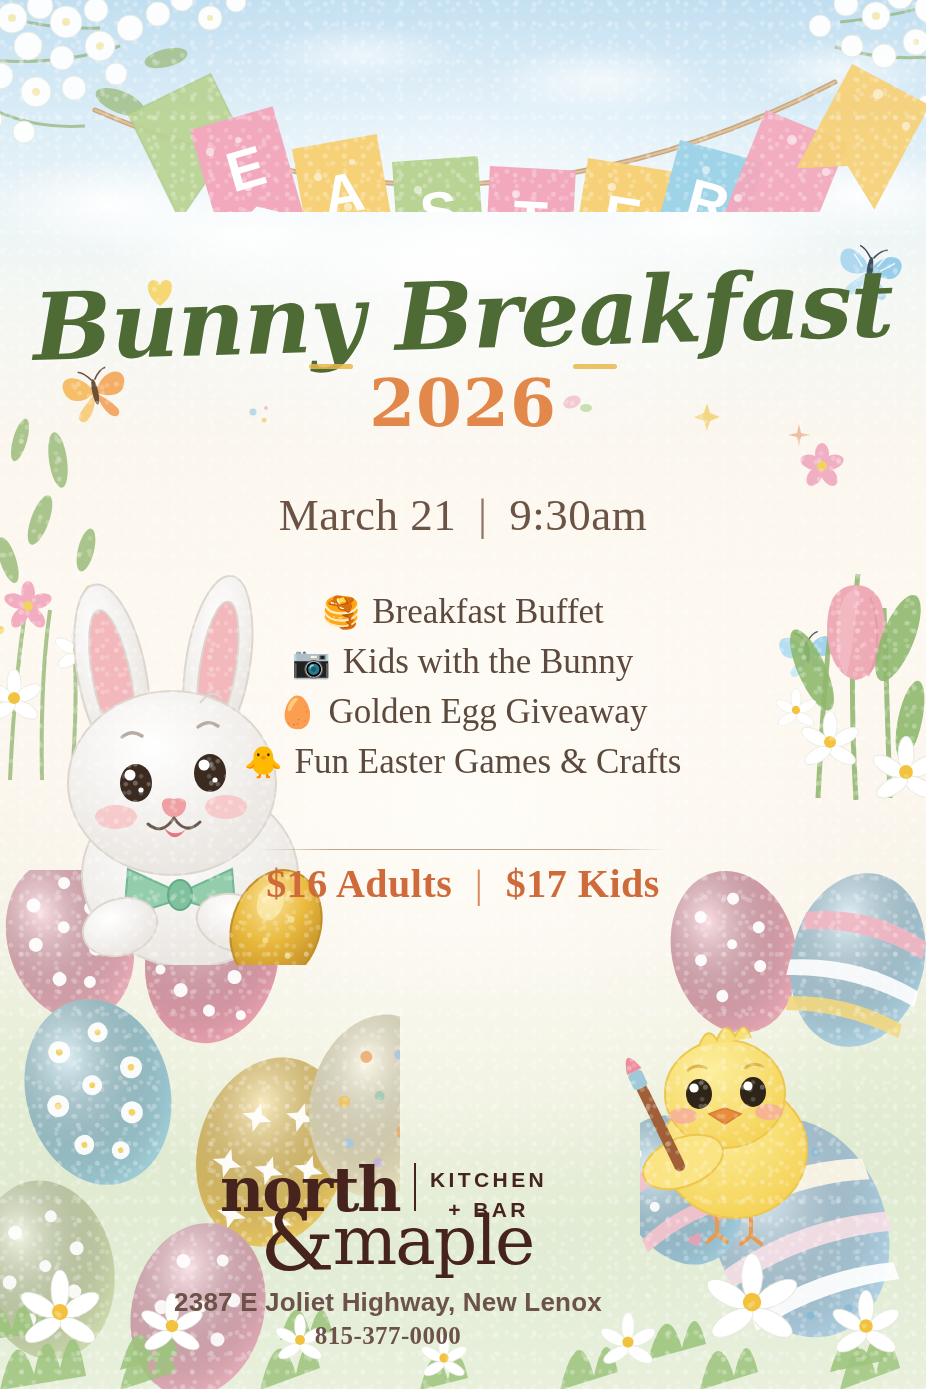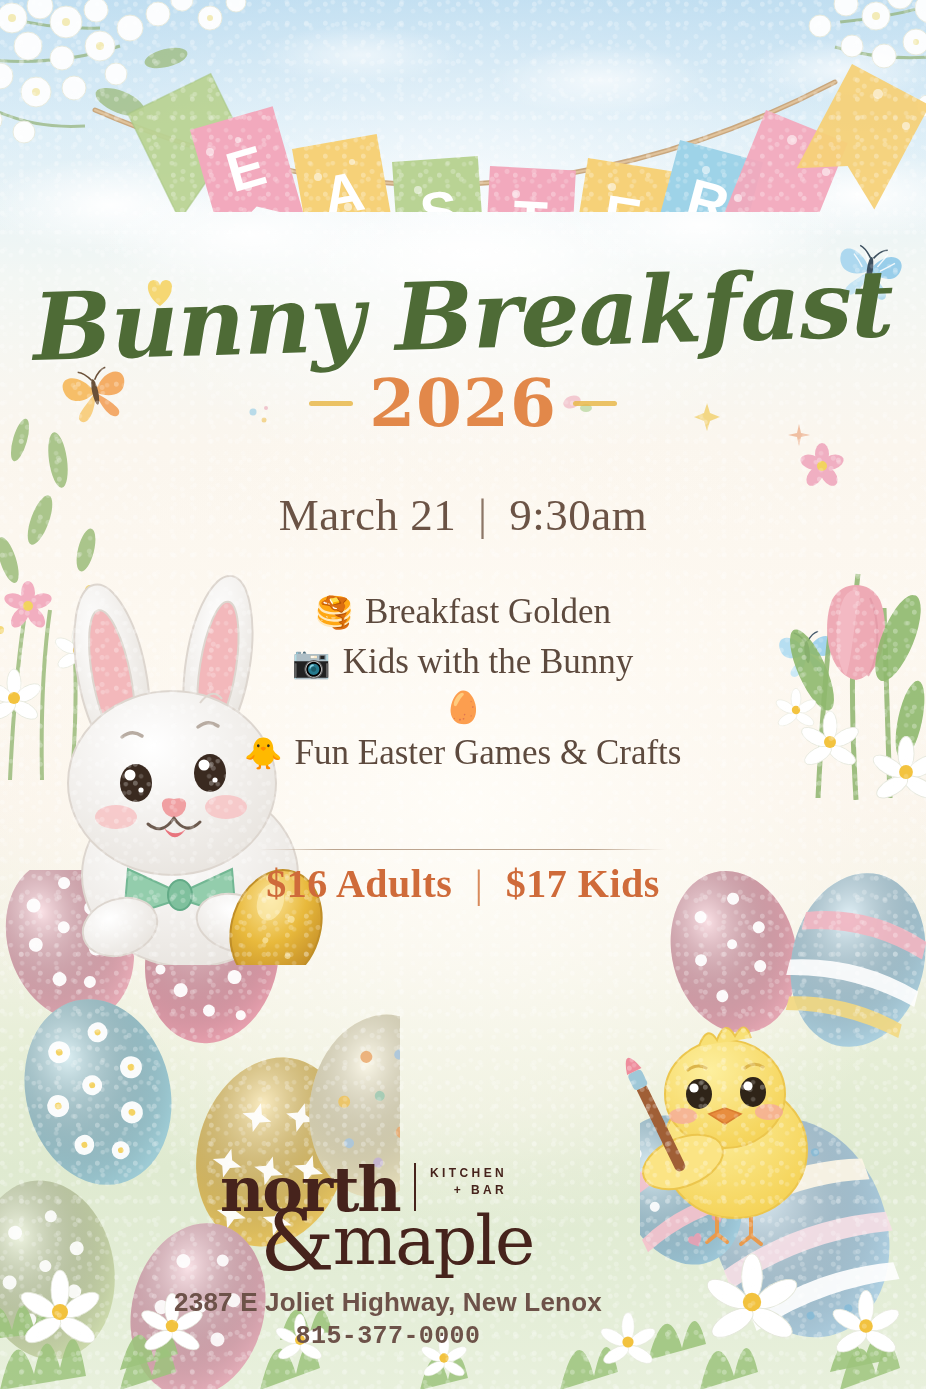--- a/index.html
+++ b/index.html
@@ -73,21 +73,21 @@
     color: #4e6b36;
     letter-spacing: -1px;
     transform: rotate(-1.6deg);
     text-shadow: 0 2px 4px rgba(255,255,255,0.6);
   }
 
   .title-year-row {
     position: relative;
     margin-top: 4px;
     display: flex;
-    align-items: center;
+    align-items: flex-start;
     justify-content: center;
     gap: 16px;
   }
   .year-dash { width: 44px; height: 5px; border-radius: 3px; background: #e8b84b; opacity: .85; }
   .year-dash.right { transform: scaleX(-1); }
   .title-year {
     font-family: "DejaVu Serif", serif;
     font-weight: 700;
     font-size: 66px;
     color: #e2884a;
@@ -174,40 +174,40 @@
     white-space: nowrap;
   }
   .logo-amp { font-size: 84px; vertical-align: -6px; }
   .logo-divider {
     position: absolute; top: 0px; left: 196px;
     width: 2px; height: 48px;
     background: #46231c;
   }
   .logo-tag {
     position: absolute; top: 2px; left: 212px;
-    text-align: right;
+    text-align: center;
     font-family: "Liberation Sans", sans-serif;
     font-weight: 700;
-    font-size: 12px;
+    font-size: 21px;
     letter-spacing: 3.4px;
     color: #46231c;
     line-height: 1.45;
   }
 
   .address {
     margin-top: 16px;
     font-family: "Liberation Sans", sans-serif;
     font-weight: 700;
     font-size: 26px;
     color: #6d5249;
     letter-spacing: 0.2px;
   }
   .phone {
     margin-top: 4px;
-    font-family: Liberation Mono, monospace;
+    font-family: Liberation Serif, serif;
     font-weight: 700;
     font-size: 25px;
     color: #6d5249;
     letter-spacing: 0.4px;
   }
 
   
   .art { position: absolute; pointer-events: none; }
   .art svg { display: block; }
   .bunny-art  { left: 40px;  top: 575px; }
@@ -968,28 +968,29 @@
 
     <div class="date-line">
       <span>March 21</span>
       <span class="date-sep">|</span>
       <span>9:30am</span>
     </div>
 
     <div class="features">
       <div class="feature">
         <span class="feature-icon">🥞</span>
-        <span>Breakfast Golden</span>
+        <span>Breakfast Buffet</span>
       </div>
       <div class="feature">
         <span class="feature-icon">📷</span>
         <span>Kids with the Bunny</span>
       </div>
       <div class="feature">
         <span class="feature-icon">🥚</span>
+        <span>Golden Egg Giveaway</span>
       </div>
       <div class="feature">
         <span class="feature-icon">🐥</span>
         <span>Fun Easter Games &amp; Crafts</span>
       </div>
     </div>
 
     <div class="price-block">
       <div class="price-rule"></div>
       <div class="price-text">

